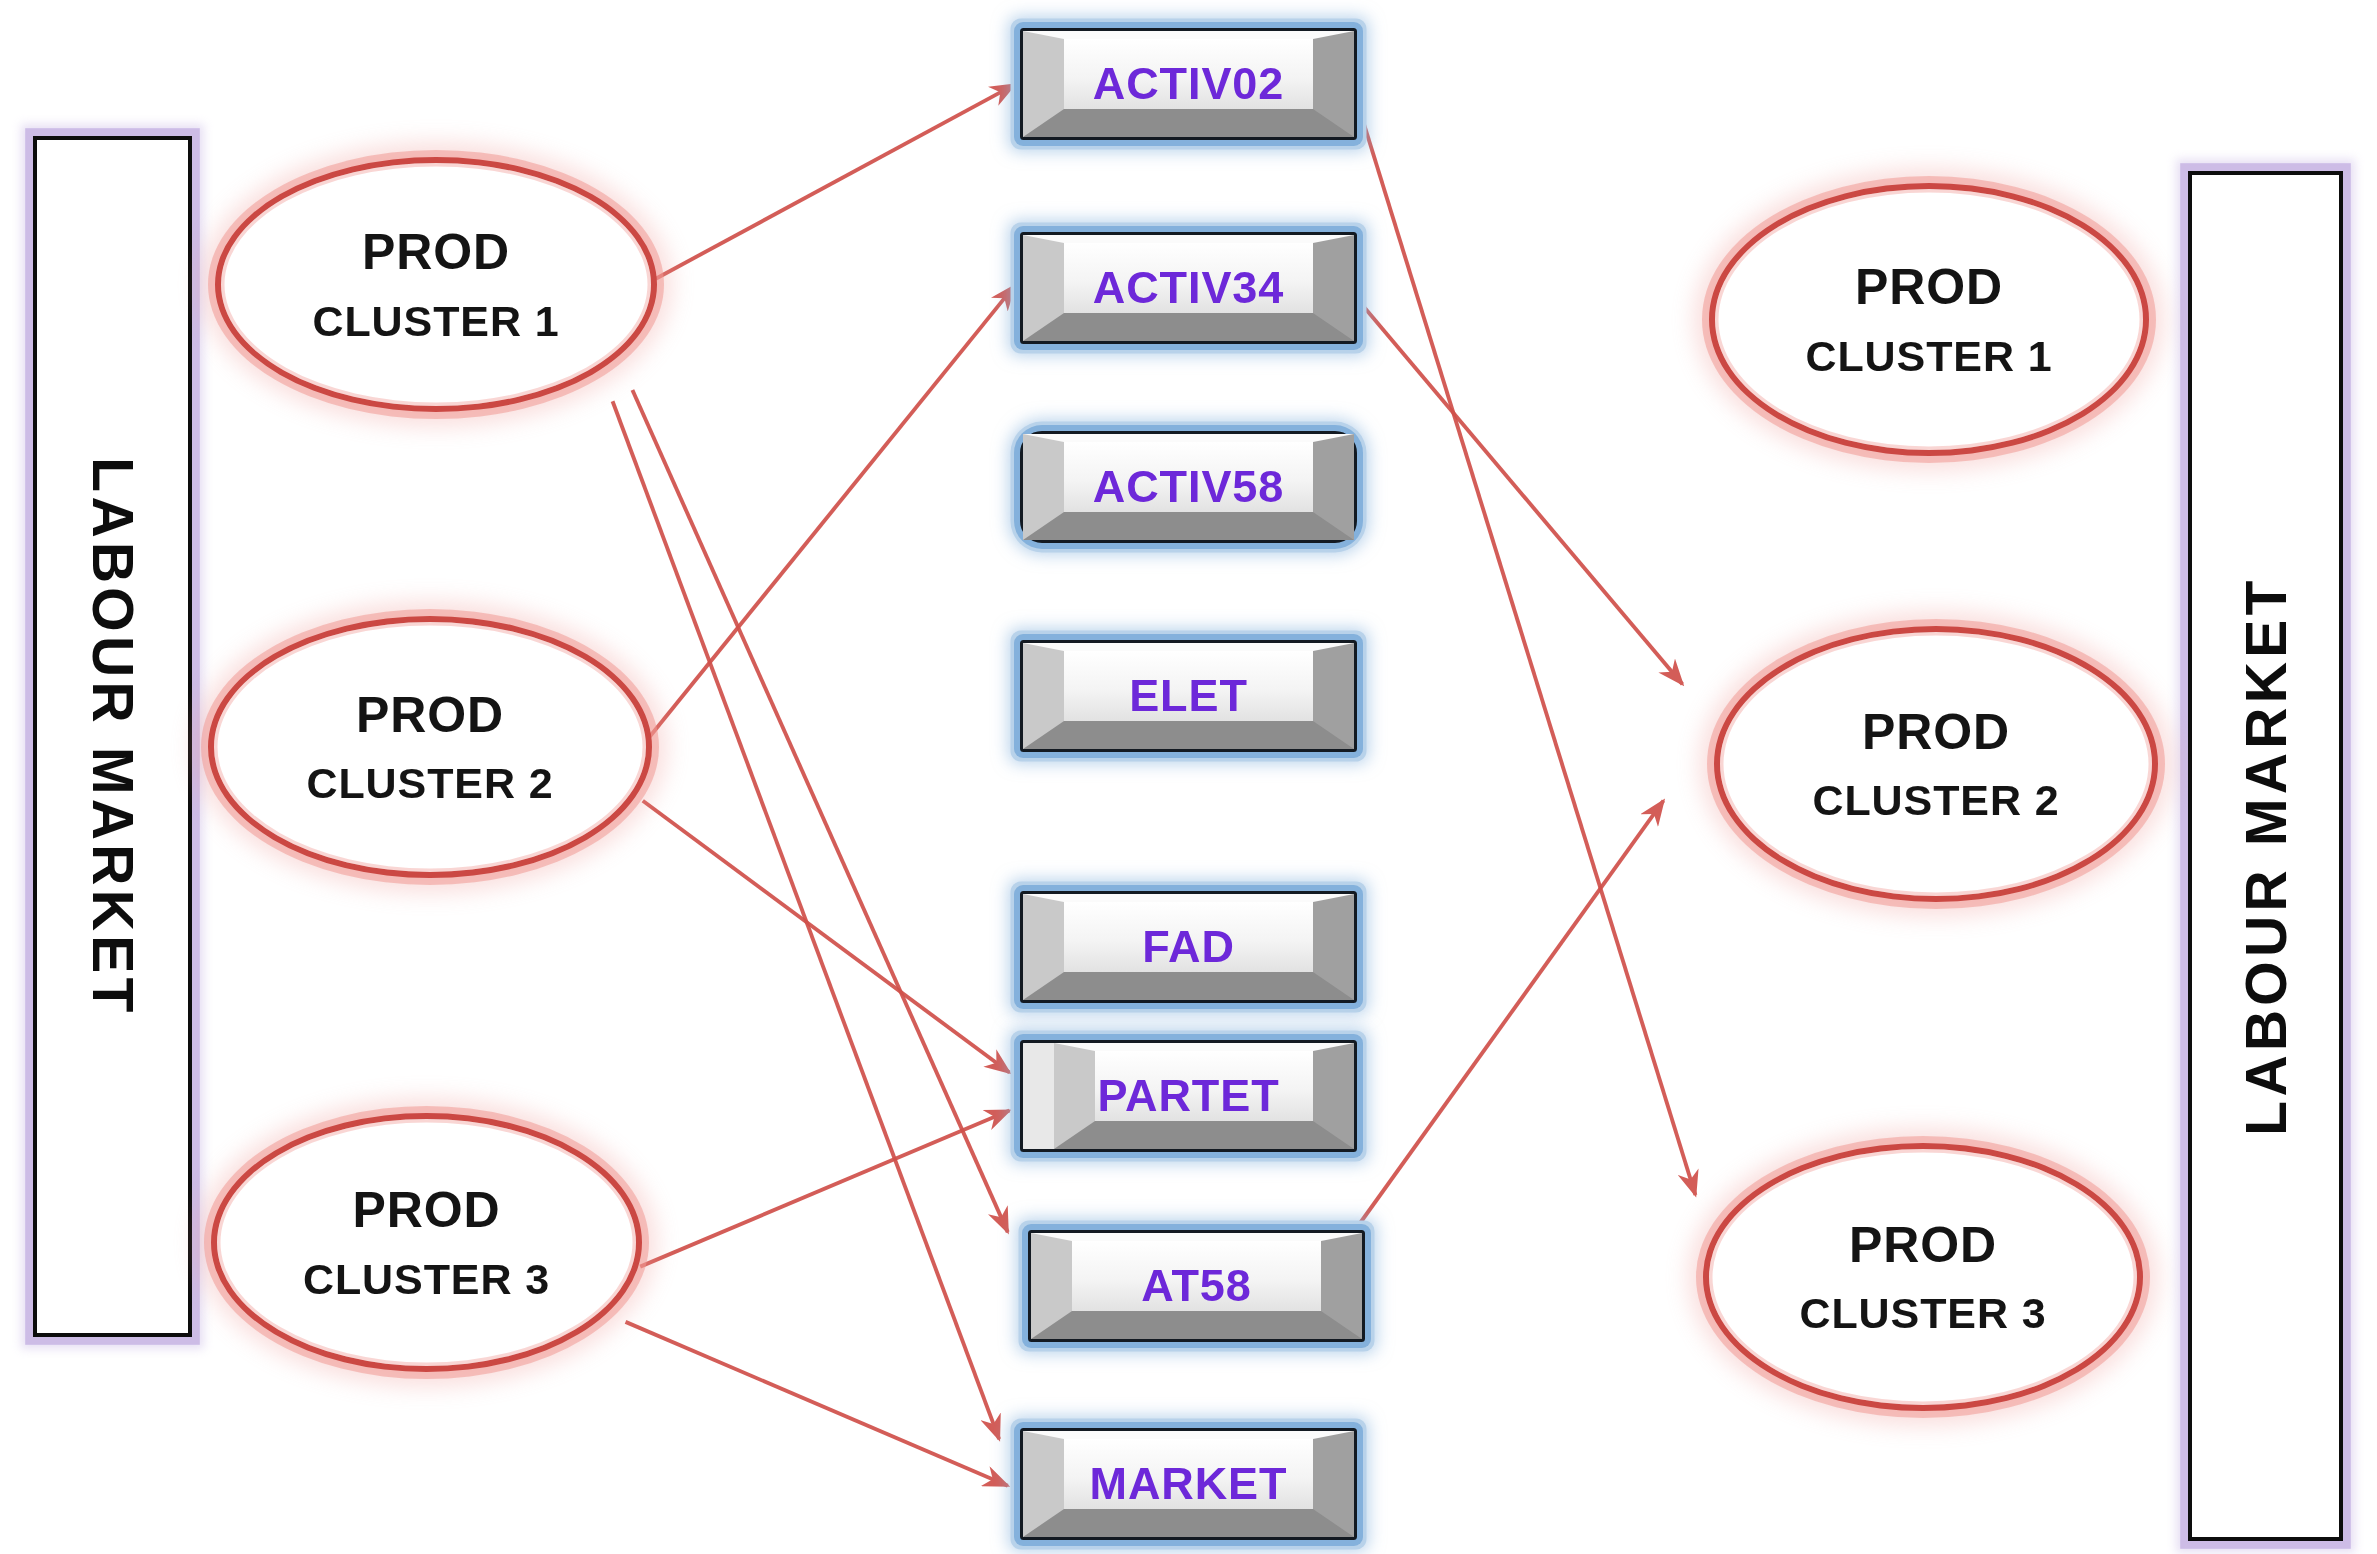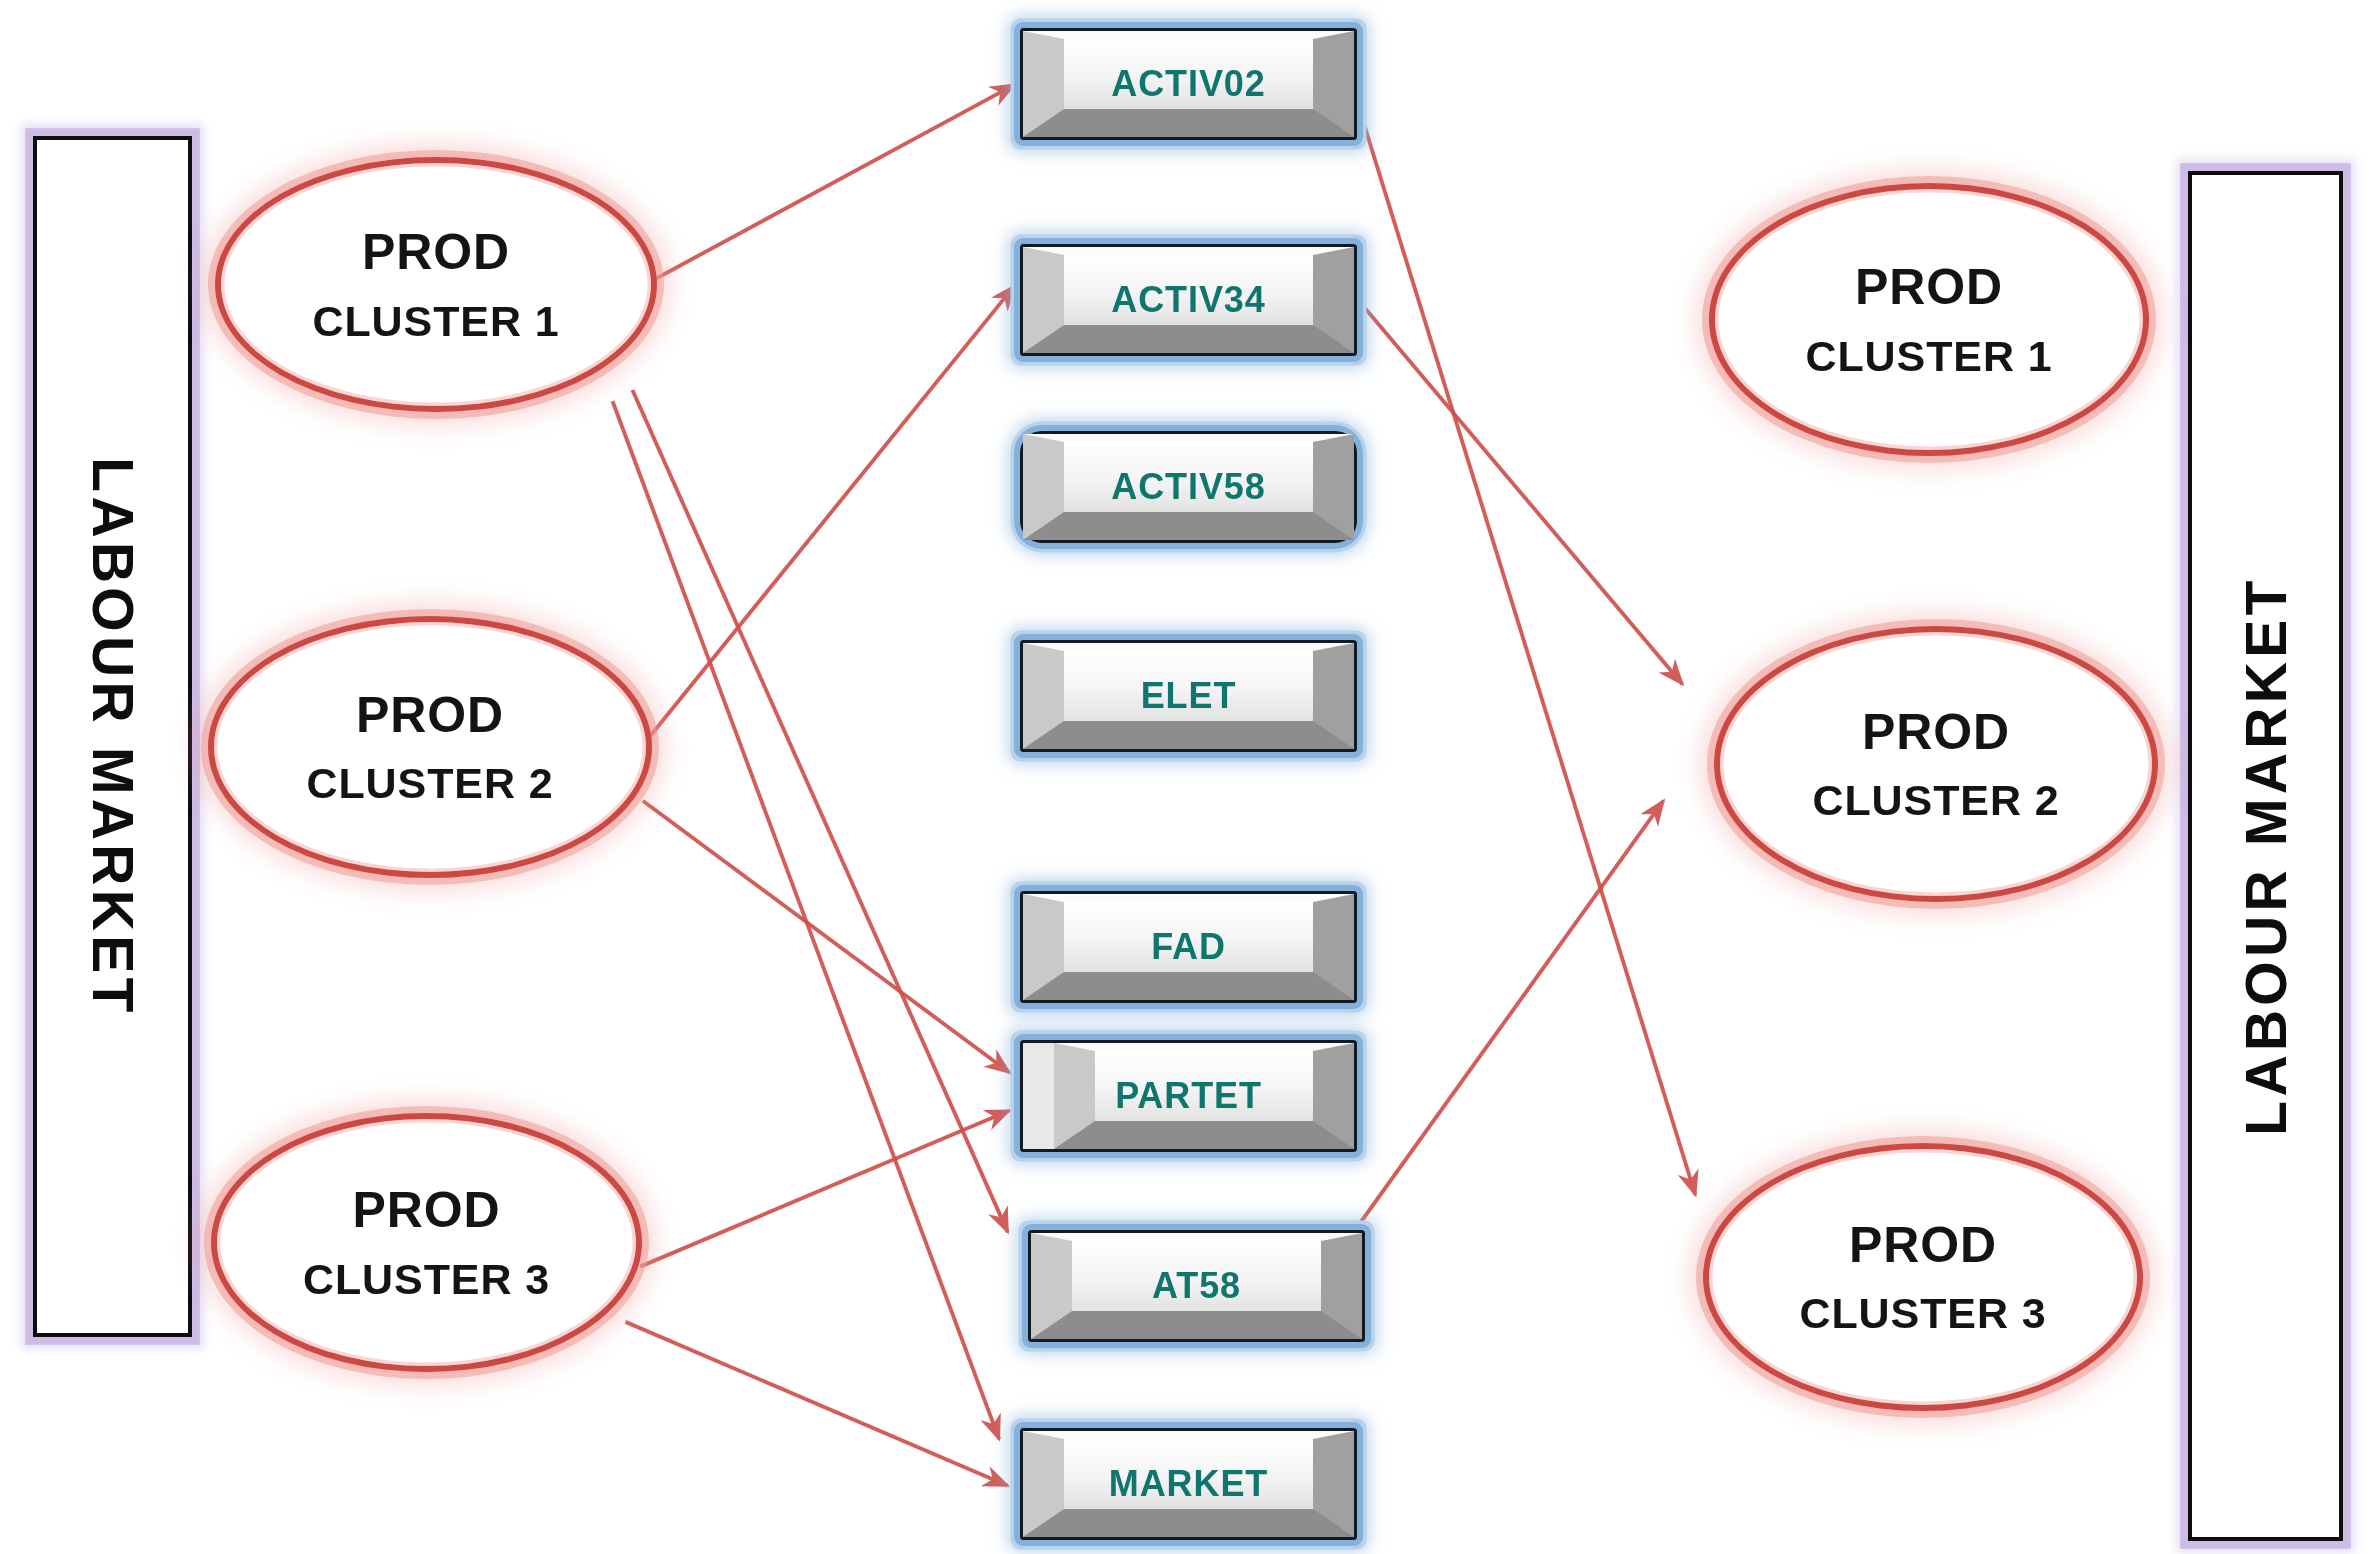--- a/index.html
+++ b/index.html
@@ -27,21 +27,21 @@
   
   .bevel-btn{position:absolute;left:1020px;width:337px;height:112px;box-sizing:border-box;
     border:3.5px solid #131a22;border-radius:3.5px;background:#e8e8e8;
     box-shadow:0 0 0 6px #84b1dc, 0 0 0 9.5px #b8d2ea, 0 0 15.5px 12px rgba(132,177,220,0.55);}
   .bevel-inner{width:100%;height:100%;box-sizing:border-box;
     border-top:8.6px solid #fbfbfb;border-bottom:28px solid #8d8d8d;
     border-left:41px solid #c9c9c9;border-right:41px solid #a0a0a0;
     background:linear-gradient(180deg,#ffffff 0%,#f4f4f4 55%,#e2e2e2 100%);}
   .bevel-label{position:absolute;top:0;left:0;width:100%;height:100%;
     display:flex;align-items:center;justify-content:center;
-    font-size:36px;font-weight:700;letter-spacing:0.9px;color:#0f766e;}
+    font-size:45px;font-weight:700;letter-spacing:0.9px;color:#6d28d9;}
 
   
   #arrows{position:absolute;top:0;left:0;pointer-events:none;}
   #arrows line{stroke-width:4.5;opacity:0.92;}
 </style>
 </head>
 <body>
 
 <svg id="arrows" width="2377" height="1554" viewBox="0 0 2755 1801">
   <defs>
@@ -94,21 +94,21 @@
 </div>
 <div class="cluster" style="left:1703px;top:1143px;width:440px;height:268px;">
   <span class="title">PROD</span>
   <span class="subtitle">CLUSTER 3</span>
 </div>
 
 <div class="bevel-btn" style="top:28px;">
   <div class="bevel-inner"></div>
   <span class="bevel-label">ACTIV02</span>
 </div>
-<div class="bevel-btn" style="top:244px;">
+<div class="bevel-btn" style="top:232px;">
   <div class="bevel-inner"></div>
   <span class="bevel-label">ACTIV34</span>
 </div>
 <div class="bevel-btn" style="top:431px;border-radius:22px;">
   <div class="bevel-inner"></div>
   <span class="bevel-label">ACTIV58</span>
 </div>
 <div class="bevel-btn" style="top:640px;">
   <div class="bevel-inner"></div>
   <span class="bevel-label">ELET</span>

